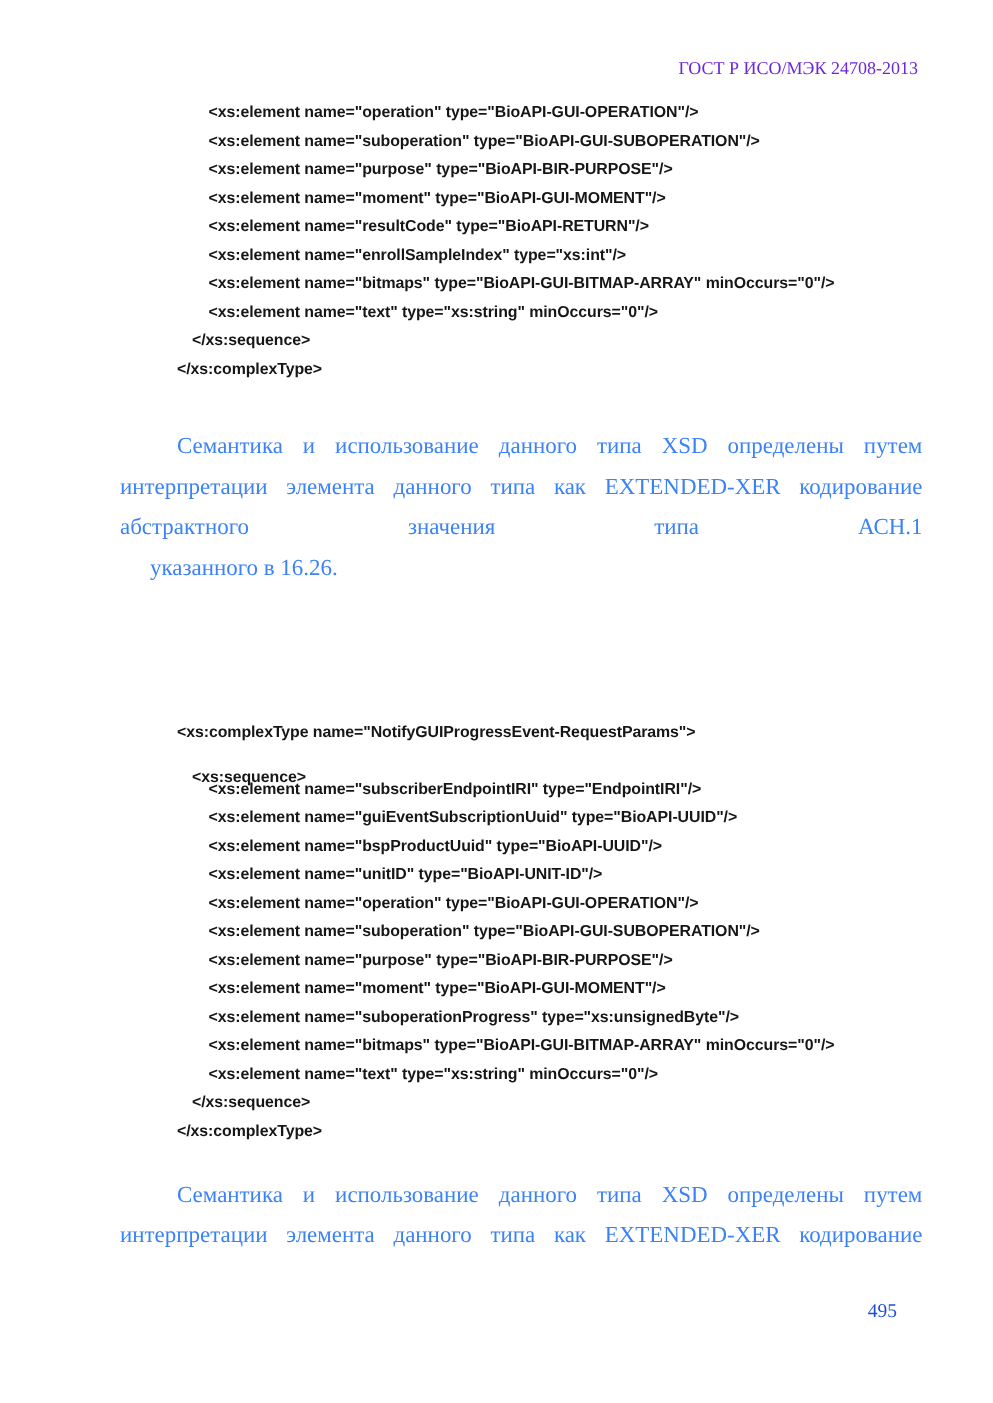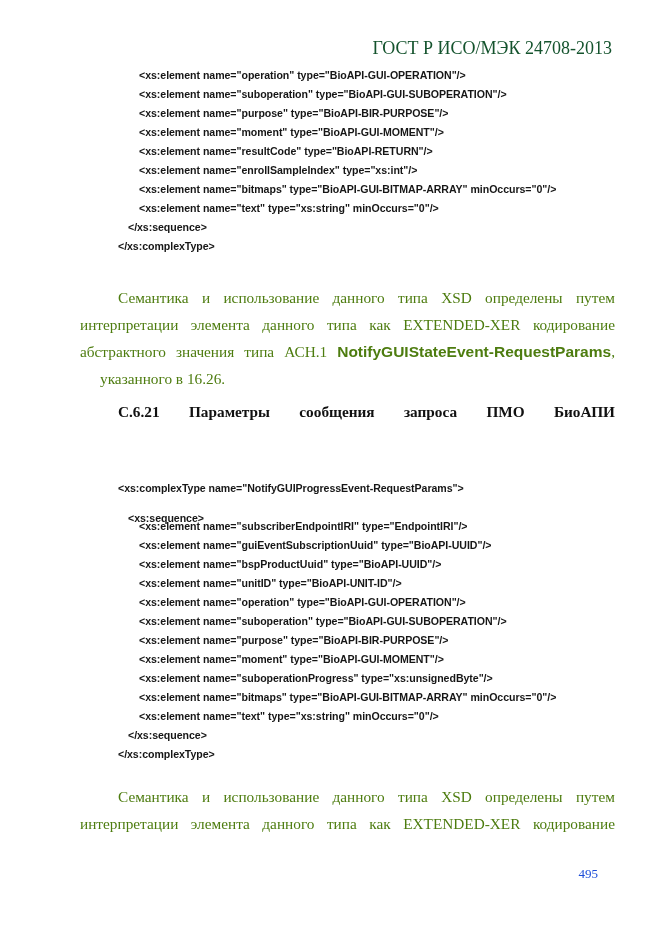--- a/index.html
+++ b/index.html
@@ -1,34 +1,34 @@
 <!DOCTYPE html>
 <html><head>
 <meta charset="utf-8">
 <style>
   html, body { margin: 0; padding: 0; background: #ffffff; }
   body { width: 662px; height: 935px; position: relative; overflow: hidden; color: #111; }
   .page { position: absolute; left: 0; top: 0; width: 662px; height: 935px; background: #fff; }
   .header {
     position: absolute; top: 38px; right: 50px;
-    font-family: "Liberation Serif", serif; font-size: 18px; color: #14532d;
+    font-family: "Liberation Serif", serif; font-size: 12px; color: #6d28d9;
     white-space: nowrap;
   }
   .code {
     position: absolute; left: 0; width: 662px;
     font-family: "Liberation Sans", sans-serif; font-weight: bold; font-size: 10.6px;
     color: #161616; letter-spacing: -0.05px;
   }
   .code .ln { position: absolute; white-space: pre; line-height: 19px; height: 19px; }
   .ind0 { left: 118px; }
   .ind1 { left: 128px; }
   .ind2 { left: 139px; }
   .para {
     position: absolute; left: 80px; width: 535px;
-    font-family: "Liberation Serif", serif; font-size: 15.3px; color: #4d7c0f;
+    font-family: "Liberation Serif", serif; font-size: 15.3px; color: #3b82f6;
     line-height: 27px; text-align: justify;
   }
   .para .line { display: block; height: 27px; text-align: justify; text-align-last: justify; white-space: nowrap; }
   .para .line.last { text-align-last: left; margin-left: 20px; }
   .para .first { padding-left: 38px; }
   .sans-bold { font-family: "Liberation Sans", sans-serif; font-weight: bold; font-size: 15.5px; }
   .line.flex { display: flex; justify-content: space-between; }
   .heading {
     position: absolute; left: 80px; width: 535px;
     font-family: "Liberation Serif", serif; font-weight: bold; font-size: 15.3px; color: #111;
@@ -78,34 +78,25 @@
       <span>типа</span>
       <span>как</span>
       <span>EXTENDED-XER</span>
       <span>кодирование</span>
     </span>
     <span class="line flex">
       <span>абстрактного</span>
       <span>значения</span>
       <span>типа</span>
       <span>АСН.1</span>
-      <span><span class="sans-bold">NotifyGUIStateEvent-RequestParams</span><span>,</span></span>
     </span>
     <span class="line last">указанного в 16.26.</span>
   </div>
 
   <div class="heading" style="top:398px;">
-    <div class="row1">
-      <span>С.6.21</span>
-      <span>Параметры</span>
-      <span>сообщения</span>
-      <span>запроса</span>
-      <span>ПМО</span>
-      <span>БиоАПИ</span>
-    </div>
   </div>
 
   <div class="code" style="top:479px;">
     <div class="ln ind0" style="top:0px;">&lt;xs:complexType name="NotifyGUIProgressEvent-RequestParams"&gt;</div>
     <div class="ln ind1" style="top:30px;">&lt;xs:sequence&gt;</div>
     <div class="ln ind2" style="top:38px;">&lt;xs:element name="subscriberEndpointIRI" type="EndpointIRI"/&gt;</div>
     <div class="ln ind2" style="top:57px;">&lt;xs:element name="guiEventSubscriptionUuid" type="BioAPI-UUID"/&gt;</div>
     <div class="ln ind2" style="top:76px;">&lt;xs:element name="bspProductUuid" type="BioAPI-UUID"/&gt;</div>
     <div class="ln ind2" style="top:95px;">&lt;xs:element name="unitID" type="BioAPI-UNIT-ID"/&gt;</div>
     <div class="ln ind2" style="top:114px;">&lt;xs:element name="operation" type="BioAPI-GUI-OPERATION"/&gt;</div>

